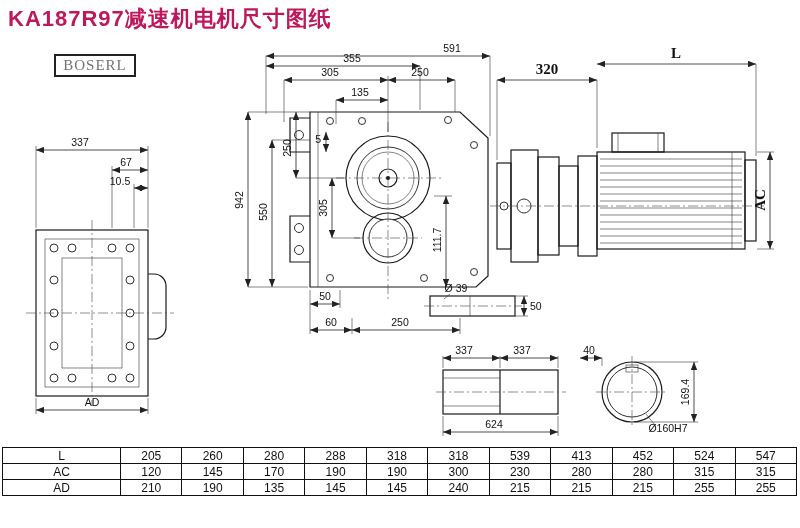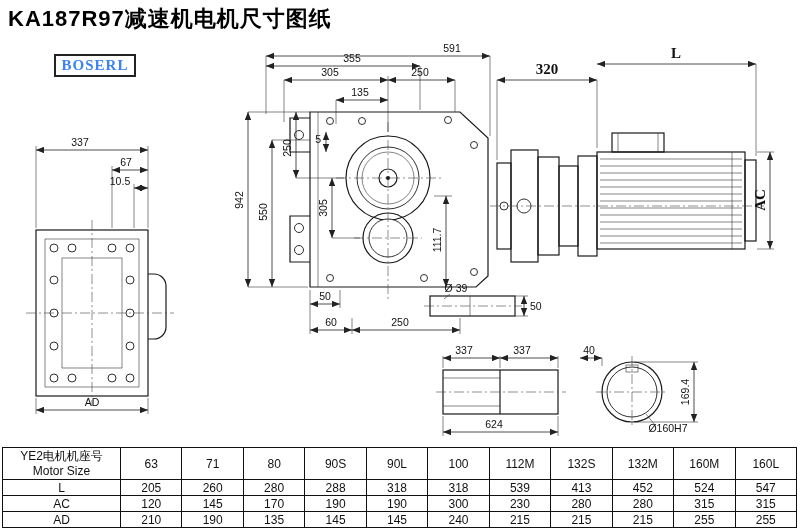--- a/index.html
+++ b/index.html
@@ -1,23 +1,23 @@
 <!DOCTYPE html>
 <html><head>
 <meta charset="utf-8">
 <style>
   * { margin:0; padding:0; box-sizing:border-box; }
   html,body { width:800px; height:528px; background:#fff; overflow:hidden;
               font-family:"Liberation Sans", sans-serif; position:relative; }
   .title { position:absolute; top:4px; left:8px; font-size:22px; font-weight:bold;
-           color:#000000; letter-spacing:1px; white-space:nowrap; }
+           color:#be185d; letter-spacing:1px; white-space:nowrap; }
   .logo-box { position:absolute; top:54px; left:54px; width:82px; height:23px;
               border:2px solid #222; display:flex; align-items:center; justify-content:center; }
-  .logo-text { font-family:"Liberation Serif", serif; font-weight:bold; font-size:15px;
-               color:#3b82f6; letter-spacing:1px; }
+  .logo-text { font-family:"Liberation Serif", serif; font-weight:normal; font-size:15px;
+               color:#737373; letter-spacing:1px; }
   svg.drawing { position:absolute; top:0; left:0; }
   .ln   { fill:none; stroke:#1a1a1a; stroke-width:1.2; }
   .med  { fill:#fff; stroke:#1a1a1a; stroke-width:0.9; }
   .thin { fill:none; stroke:#333; stroke-width:0.6; }
   .dim  { fill:none; stroke:#222; stroke-width:0.8; }
   .cl   { fill:none; stroke:#444; stroke-width:0.6; stroke-dasharray:10 3 2 3; }
   text.d { font-family:"Liberation Sans", sans-serif; font-size:10.5px; fill:#111; }
   text.big { font-family:"Liberation Serif", serif; font-size:15px; font-weight:bold; fill:#111; }
   table.spec { position:absolute; left:2px; top:447px; width:795px; border-collapse:collapse;
                table-layout:fixed; font-size:12px; color:#111; }
@@ -244,37 +244,20 @@
     <line x1="634" y1="422" x2="698" y2="422" class="thin"></line>
     <line x1="694" y1="362" x2="694" y2="422" class="dim" marker-start="url(#ar)" marker-end="url(#ar)"></line>
     <text x="689" y="392" class="d" text-anchor="middle" transform="rotate(-90 689 392)">169.4</text>
     <line x1="646" y1="414" x2="655" y2="425" class="thin"></line>
     <text x="668" y="432" class="d" text-anchor="middle">Ø160H7</text>
   </g>
 </svg>
 
 <table class="spec">
   <tbody>
-      <tr class="t-hdr">
-    <th class="c0">
-      <div class="cn">YE2电机机座号</div>
-      <div class="en">Motor Size</div>
-    </th>
-    <th>63</th>
-    <th>71</th>
-    <th>80</th>
-    <th>90S</th>
-    <th>90L</th>
-    <th>100</th>
-    <th>112M</th>
-    <th>132S</th>
-    <th>132M</th>
-    <th>160M</th>
-    <th>160L</th>
-  </tr>
   <tr class="t-row">
     <th class="c0">L</th>
     <td>205</td>
     <td>260</td>
     <td>280</td>
     <td>288</td>
     <td>318</td>
     <td>318</td>
     <td>539</td>
     <td>413</td>

